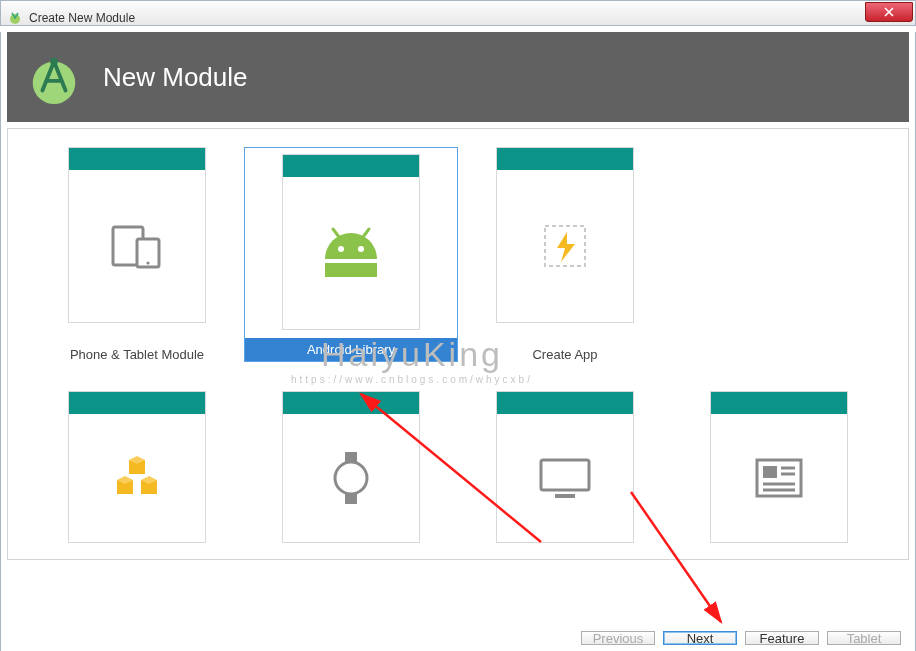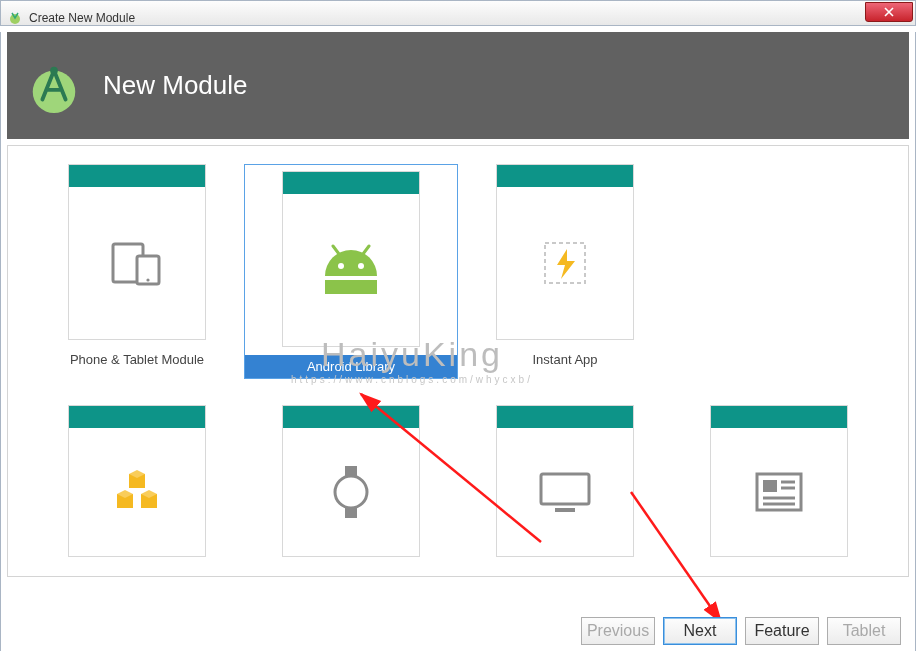--- a/index.html
+++ b/index.html
@@ -9,44 +9,44 @@
 .titlebar { height: 26px; background: linear-gradient(#fdfdfd,#e8e8e8); border: 1px solid #a9b5c4; display: flex; align-items: flex-end; padding: 0 0 0 6px; position: relative; }
 .titlebar .app-icon { width: 16px; height: 16px; margin-right: 6px; position: relative; }
 .titlebar .title-text { font-size: 12px; color: #333; }
 .titlebar .close-btn { position: absolute; right: 2px; top: 1px; width: 48px; height: 20px; background: linear-gradient(#e67,#c8232c); border: 1px solid #8b1a1a; border-radius: 0 0 3px 3px; display:flex; align-items:center; justify-content:center; }
 .titlebar .close-btn svg { width:10px; height:10px; }
 
 
 .outer { border: 1px solid #a9b5c4; border-top: none; height: 624px; background:#fff; position:relative; }
 
 
-.header { background:#616161; height:107px; margin:6px 6px 0 6px; display:flex; align-items:center; padding:0 18px; }
+.header { background:#616161; height:90px; margin:6px 6px 0 6px; display:flex; align-items:center; padding:0 18px; }
 .header .logo { width:58px; height:58px; margin-right:20px; position:relative; }
 .header .htitle { color:#fff; font-size:26px; font-weight:400; }
 
 
 .content { margin:6px; border:1px solid #d4d4d4; height:432px; padding:18px 22px; overflow:hidden; }
 .grid { display:grid; grid-template-columns: repeat(4, 1fr); gap:0; }
 .cell { display:flex; flex-direction:column; align-items:center; }
 .card-wrap { padding:0; width:100%; display:flex; flex-direction:column; align-items:center; }
 .card { width:138px; height:176px; border:1px solid #d8d8d8; background:#fff; position:relative; display:flex; align-items:center; justify-content:center; }
 .card .topbar { position:absolute; top:0; left:0; right:0; height:22px; background:#0d9488; }
 .row1 .cell:nth-child(2) .card-wrap { border:1px solid #5aa2e6; padding:6px 0 0 0; }
-.label { font-size:13px; color:#444; margin-top:12px; text-align:center; min-height:18px; }
+.label { font-size:13px; color:#444; margin-top:24px; text-align:center; min-height:18px; }
 .sel-label { background:#3482d2; color:#ffffff; width:100%; text-align:center; font-size:13px; padding:4px 0; margin-top:8px; }
 
 
 .row2 .card { height:152px; }
 
 
 .icon-area { position:absolute; top:22px; left:0; right:0; bottom:0; display:flex; align-items:center; justify-content:center; }
 
 
 .footer { position:absolute; bottom:10px; right:14px; display:flex; gap:8px; }
-.btn { min-width:74px; height:28px; font-size:16px; border:1px solid #adadad; background:linear-gradient(#fdfdfd,#ececec); color:#333; display:flex; align-items:center; justify-content:center; cursor:pointer; }
+.btn { min-width:74px; height:14px; font-size:13px; border:1px solid #adadad; background:linear-gradient(#fdfdfd,#ececec); color:#333; display:flex; align-items:center; justify-content:center; cursor:pointer; }
 .btn.disabled { color:#a9a9a9; cursor:default; }
 .btn.focused { border:1px solid #3a8edb; box-shadow:0 0 0 1px #8cc2ee inset; }
 
 
 .watermark { position:absolute; left:290px; top:303px; text-align:center; pointer-events:none; }
 .watermark .w1 { font-size:34px; color:#bdbdbd; letter-spacing:3px; font-weight:300; }
 .watermark .w2 { font-size:10px; color:#c7c7c7; letter-spacing:3px; }
 
 
 .arrow { position:absolute; pointer-events:none; }
@@ -125,21 +125,21 @@
         <div class="card-wrap">
           <div class="card">
             <div class="topbar"></div>
             <div class="icon-area">
               <svg width="56" height="56" viewBox="0 0 56 56">
                 <rect x="8" y="8" width="40" height="40" fill="none" stroke="#c9c9c9" stroke-width="2" stroke-dasharray="4,3"></rect>
                 <polygon points="30,14 20,30 28,30 24,44 38,26 30,26" fill="#f5b921"></polygon>
               </svg>
             </div>
           </div>
-          <div class="label">Instant App</div>
+          <div class="label">Create App</div>
         </div>
       </div>
     </div>
 
     <div class="grid row2" style="margin-top:26px;">
 
       <div class="cell">
         <div class="card">
           <div class="topbar"></div>
           <div class="icon-area">

